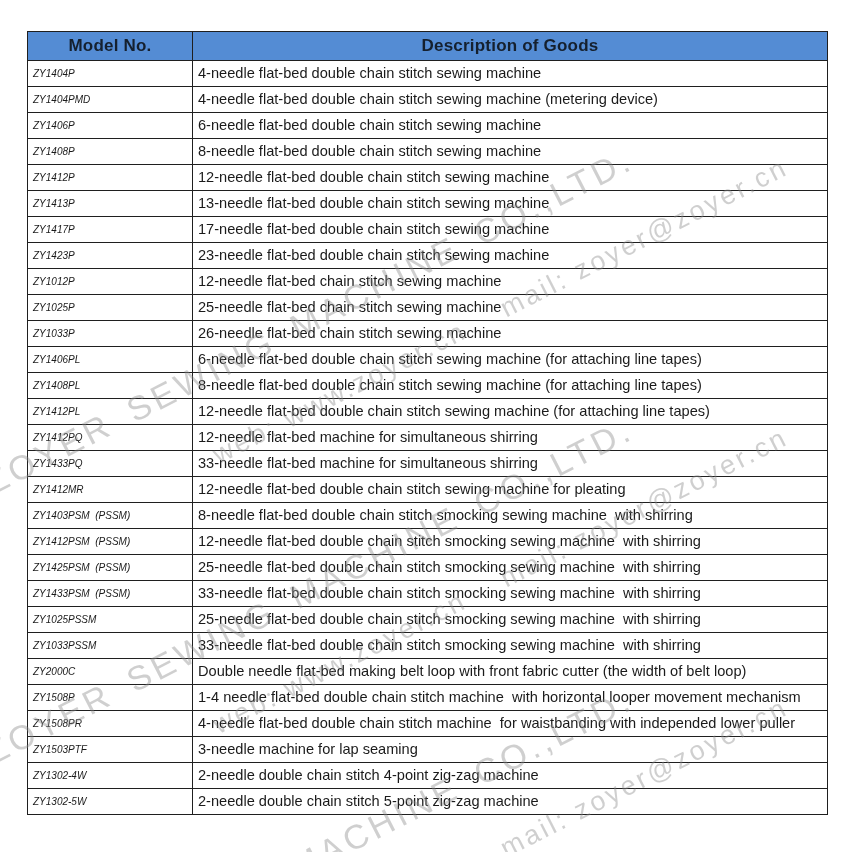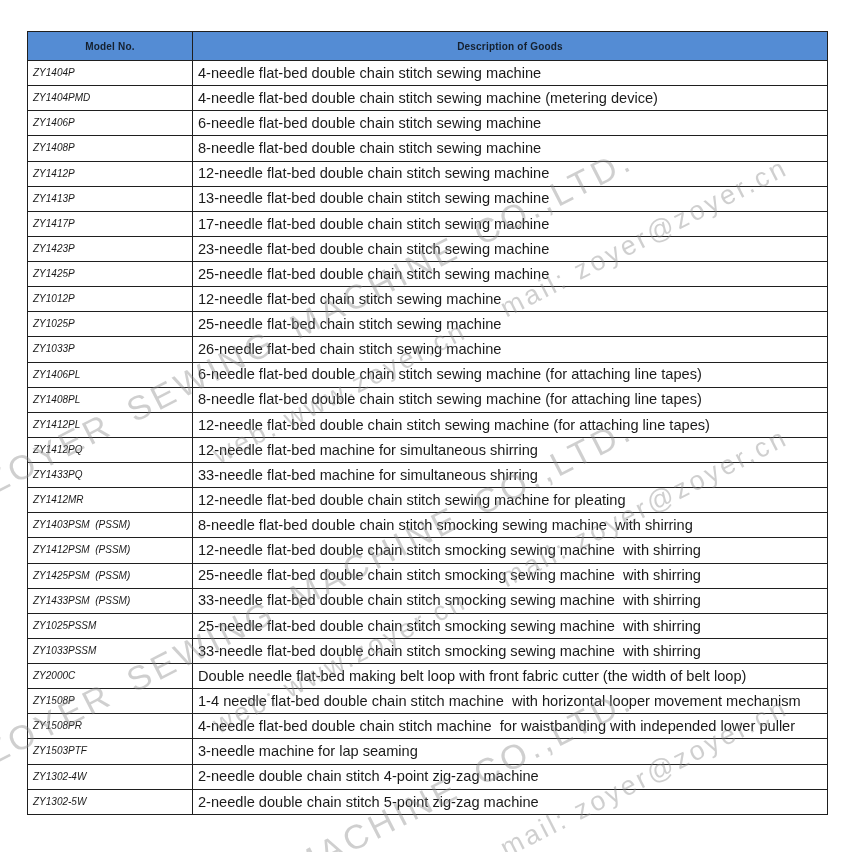--- a/index.html
+++ b/index.html
@@ -24,21 +24,21 @@
   table.goods col.c-model{width:165px;}
   table.goods col.c-desc{width:635px;}
   table.goods th, table.goods td{
     border:1px solid var(--border,#1f1f1f);
     white-space:pre;
     overflow:hidden;
   }
   table.goods th{
     background:var(--header-bg,#548cd4);
     color:var(--header-text,#15202e);
-    font-size:10px;
+    font-size:17px;
     font-weight:bold;
     height:26px;
     text-align:center;
     letter-spacing:.2px;
   }
   table.goods td{
     font-size:14.6px;
     padding:0 0 0 5px;
     vertical-align:middle;
     line-height:1;
@@ -123,24 +123,20 @@
   <tr>
     <td class="model">ZY1417P</td>
     <td class="desc">17-needle flat-bed double chain stitch sewing machine</td>
   </tr>
 
   <tr>
     <td class="model">ZY1423P</td>
     <td class="desc">23-needle flat-bed double chain stitch sewing machine</td>
   </tr>
 
-  <tr>
-    <td class="model">ZY1425P</td>
-    <td class="desc">25-needle flat-bed double chain stitch sewing machine</td>
-  </tr>
 
 
   <tr>
     <td class="model">ZY1012P</td>
     <td class="desc">12-needle flat-bed chain stitch sewing machine</td>
   </tr>
 
   <tr>
     <td class="model">ZY1025P</td>
     <td class="desc">25-needle flat-bed chain stitch sewing machine</td>

